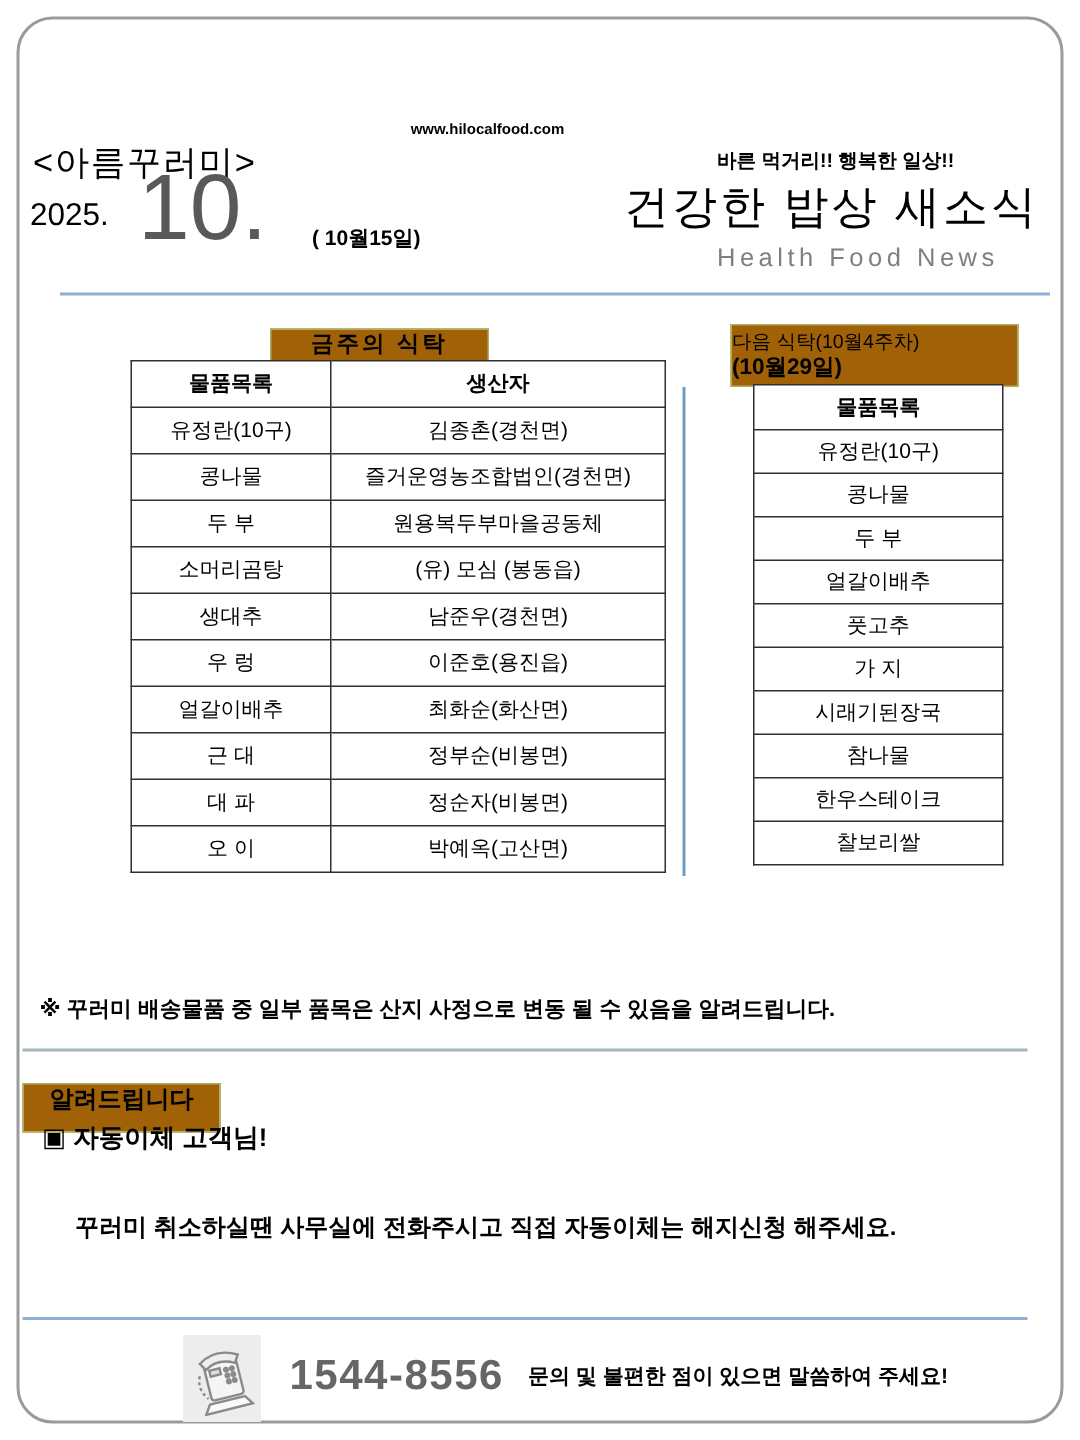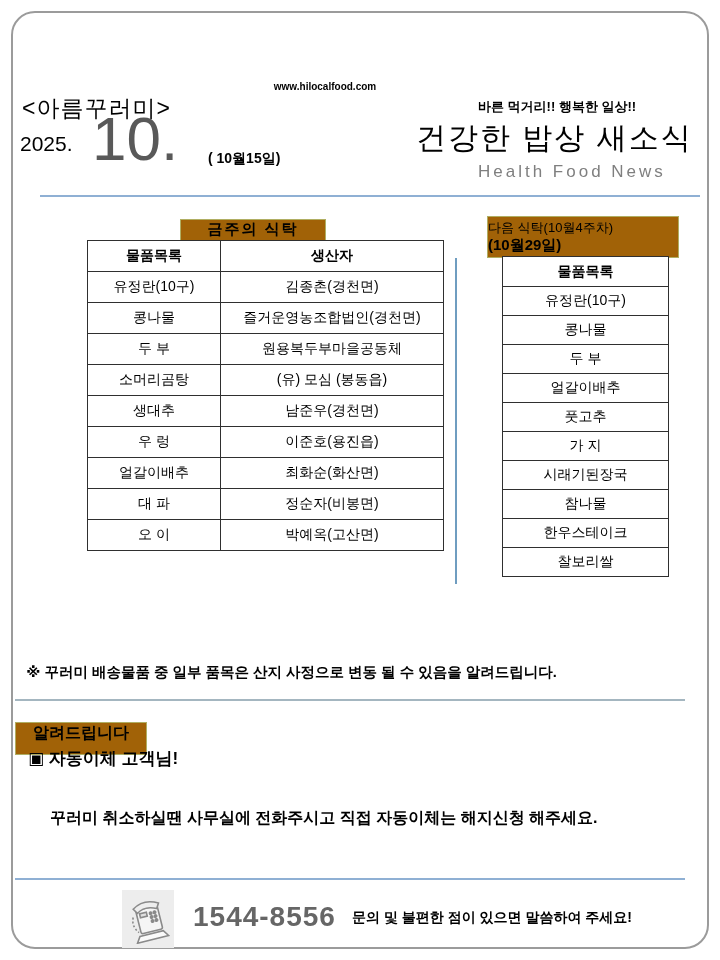--- a/index.html
+++ b/index.html
@@ -121,20 +121,24 @@
         <td>생대추</td>
         <td>남준우(경천면)</td>
       </tr>
       <tr>
         <td>우 렁</td>
         <td>이준호(용진읍)</td>
       </tr>
       <tr>
         <td>얼갈이배추</td>
         <td>최화순(화산면)</td>
+      </tr>
+      <tr>
+        <td>근 대</td>
+        <td>정부순(비봉면)</td>
       </tr>
       <tr>
         <td>대 파</td>
         <td>정순자(비봉면)</td>
       </tr>
       <tr>
         <td>오 이</td>
         <td>박예옥(고산면)</td>
       </tr>
     </tbody>

